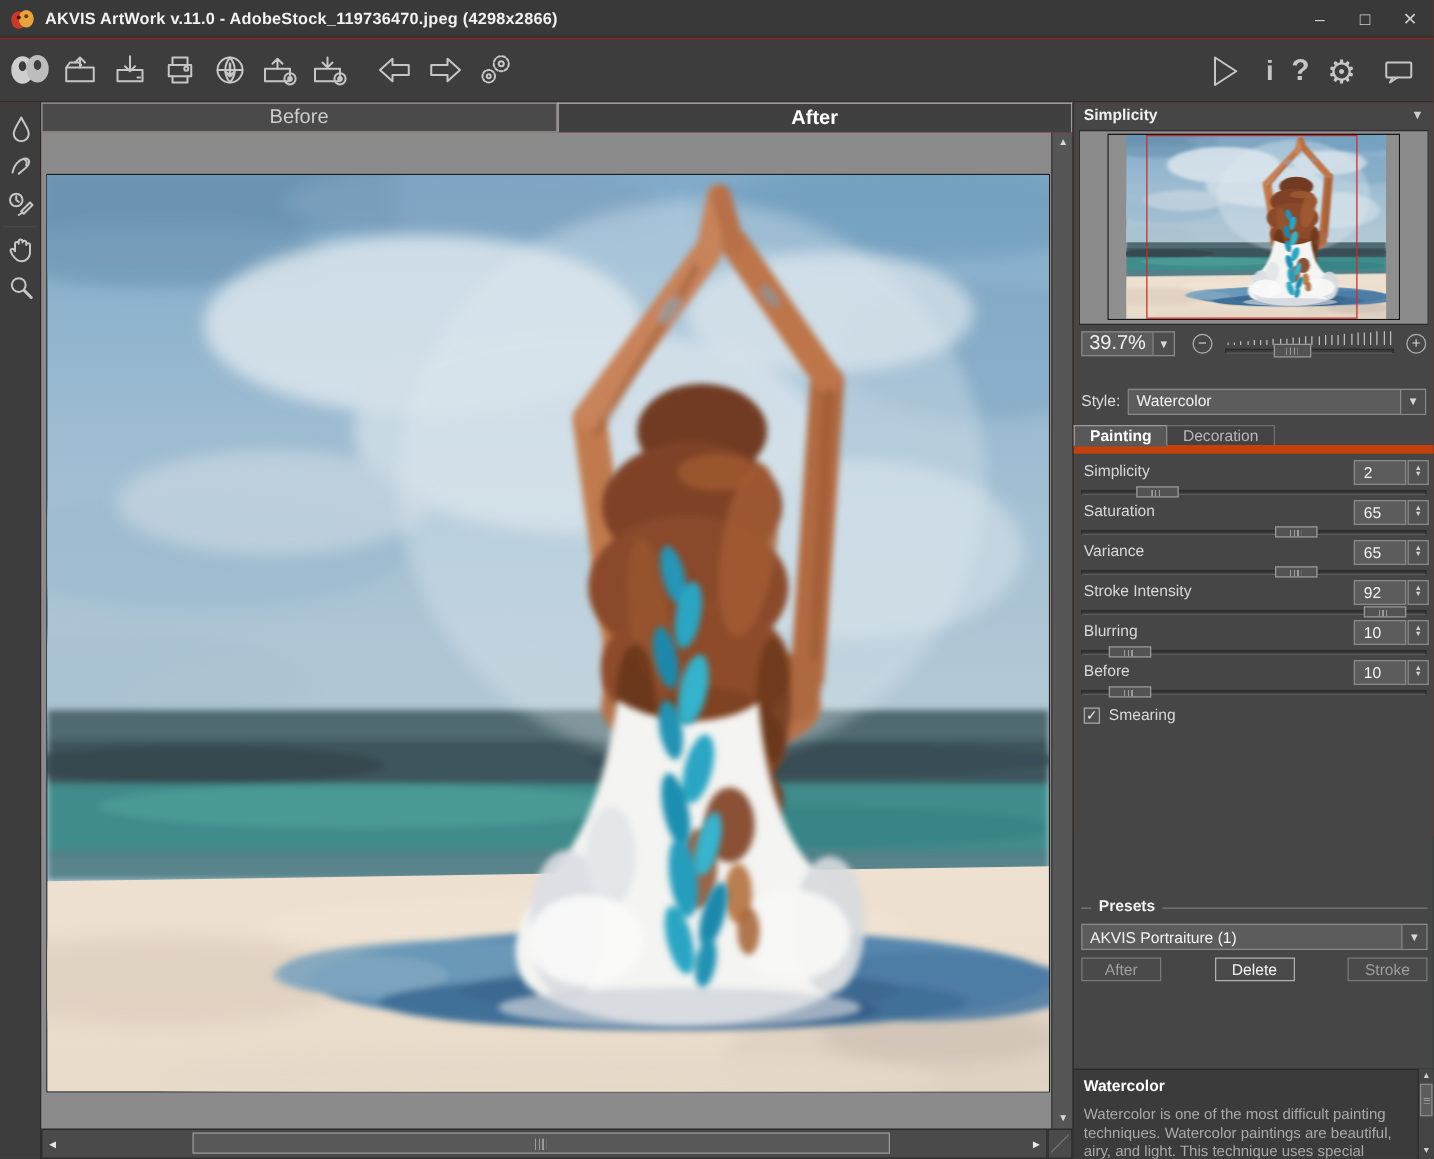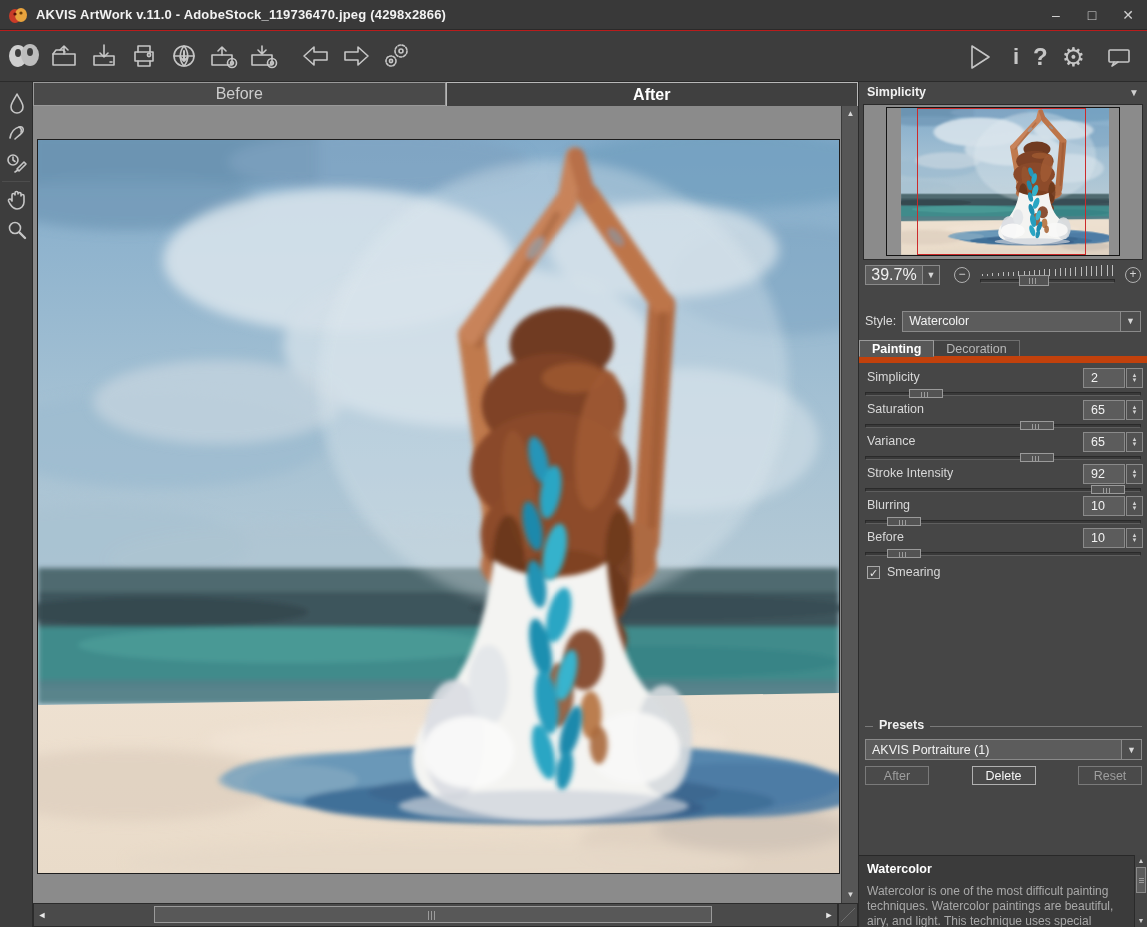--- a/index.html
+++ b/index.html
@@ -589,21 +589,21 @@
       <div class="pr-head">
         <span>Presets</span>
       </div>
       <div class="combo pr-combo">
         <span class="val">AKVIS Portraiture (1)</span>
         <span class="btn">▼</span>
       </div>
       <div class="pr-buttons">
         <div class="pbtn">After</div>
         <div class="pbtn enabled">Delete</div>
-        <div class="pbtn">Reset</div>
+        <div class="pbtn">Stroke</div>
       </div>
     </div>
 
     <div class="descr">
       <h3>Watercolor</h3>
       <p>Watercolor is one of the most difficult painting techniques. Watercolor paintings are beautiful, airy, and light. This technique uses special</p>
     </div>
     <div class="dscroll">
       <div class="arr" style="top:1px">▲</div>
       <div class="arr" style="bottom:1px">▼</div>

